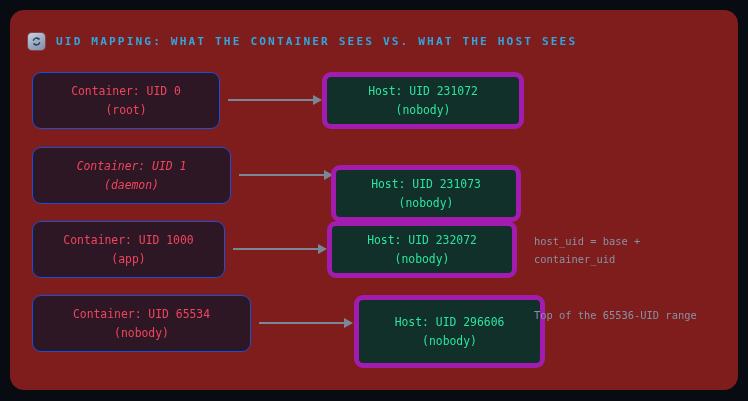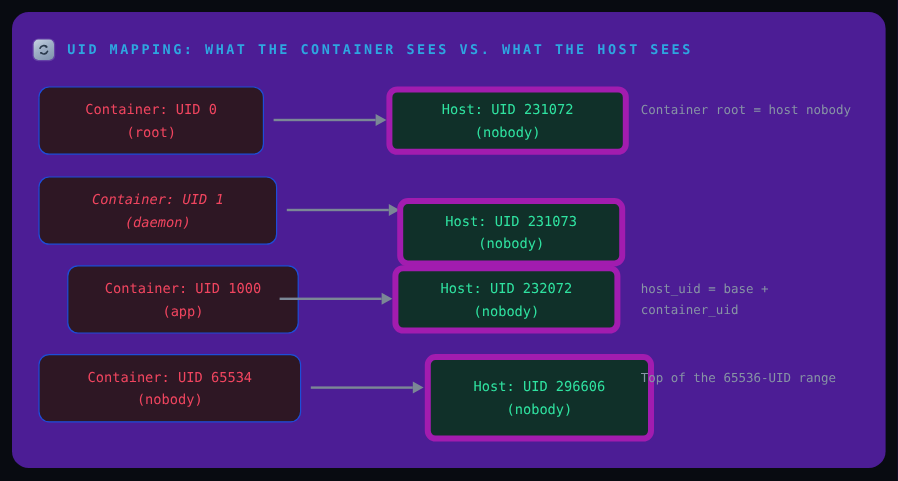--- a/index.html
+++ b/index.html
@@ -8,21 +8,21 @@
   }
   body {
     width: 748px; height: 401px;
     overflow: hidden;
     font-family: "DejaVu Sans Mono", "Liberation Mono", monospace;
   }
   #canvas {
     position: absolute;
     left: 10px; top: 10px;
     width: 728px; height: 380px;
-    background: #4c1d95;
+    background: #7f1d1d;
     border-radius: 14px;
     overflow: hidden;
   }
   
   #header {
     position: absolute;
     left: 18px; top: 23px;
     display: flex;
     align-items: center;
     gap: 11px;
@@ -118,40 +118,39 @@
       <span class="l2">(root)</span>
     </div>
     <div class="arrow" style="left:218px; top:22px; width:94px;">
       <span class="shaft"></span>
       <span class="head"></span>
     </div>
     <div class="box host" style="left:312px; top:0px; width:202px; height:57px;">
       <span>Host: UID 231072</span>
       <span class="l2">(nobody)</span>
     </div>
-    <div class="note" style="left:524px; top:12px;">Container root = host nobody</div>
   </div>
 
   <div class="row" style="top:137px; height:66px;">
     <div class="box container" style="left:22px; top:0px; width:199px; height:57px;font-style:italic;">
       <span>Container: UID 1</span>
       <span class="l2">(daemon)</span>
     </div>
     <div class="arrow" style="left:229px; top:22px; width:94px;">
       <span class="shaft"></span>
       <span class="head"></span>
     </div>
     <div class="box host" style="left:321px; top:18px; width:190px; height:57px;">
       <span>Host: UID 231073</span>
       <span class="l2">(nobody)</span>
     </div>
   </div>
 
   <div class="row" style="top:211px; height:66px;">
-    <div class="box container" style="left:22px; top:0px; width:193px; height:57px;margin-left:24px;">
+    <div class="box container" style="left:22px; top:0px; width:193px; height:57px;">
       <span>Container: UID 1000</span>
       <span class="l2">(app)</span>
     </div>
     <div class="arrow" style="left:223px; top:22px; width:94px;">
       <span class="shaft"></span>
       <span class="head"></span>
     </div>
     <div class="box host" style="left:317px; top:0px; width:190px; height:57px;">
       <span>Host: UID 232072</span>
       <span class="l2">(nobody)</span>

